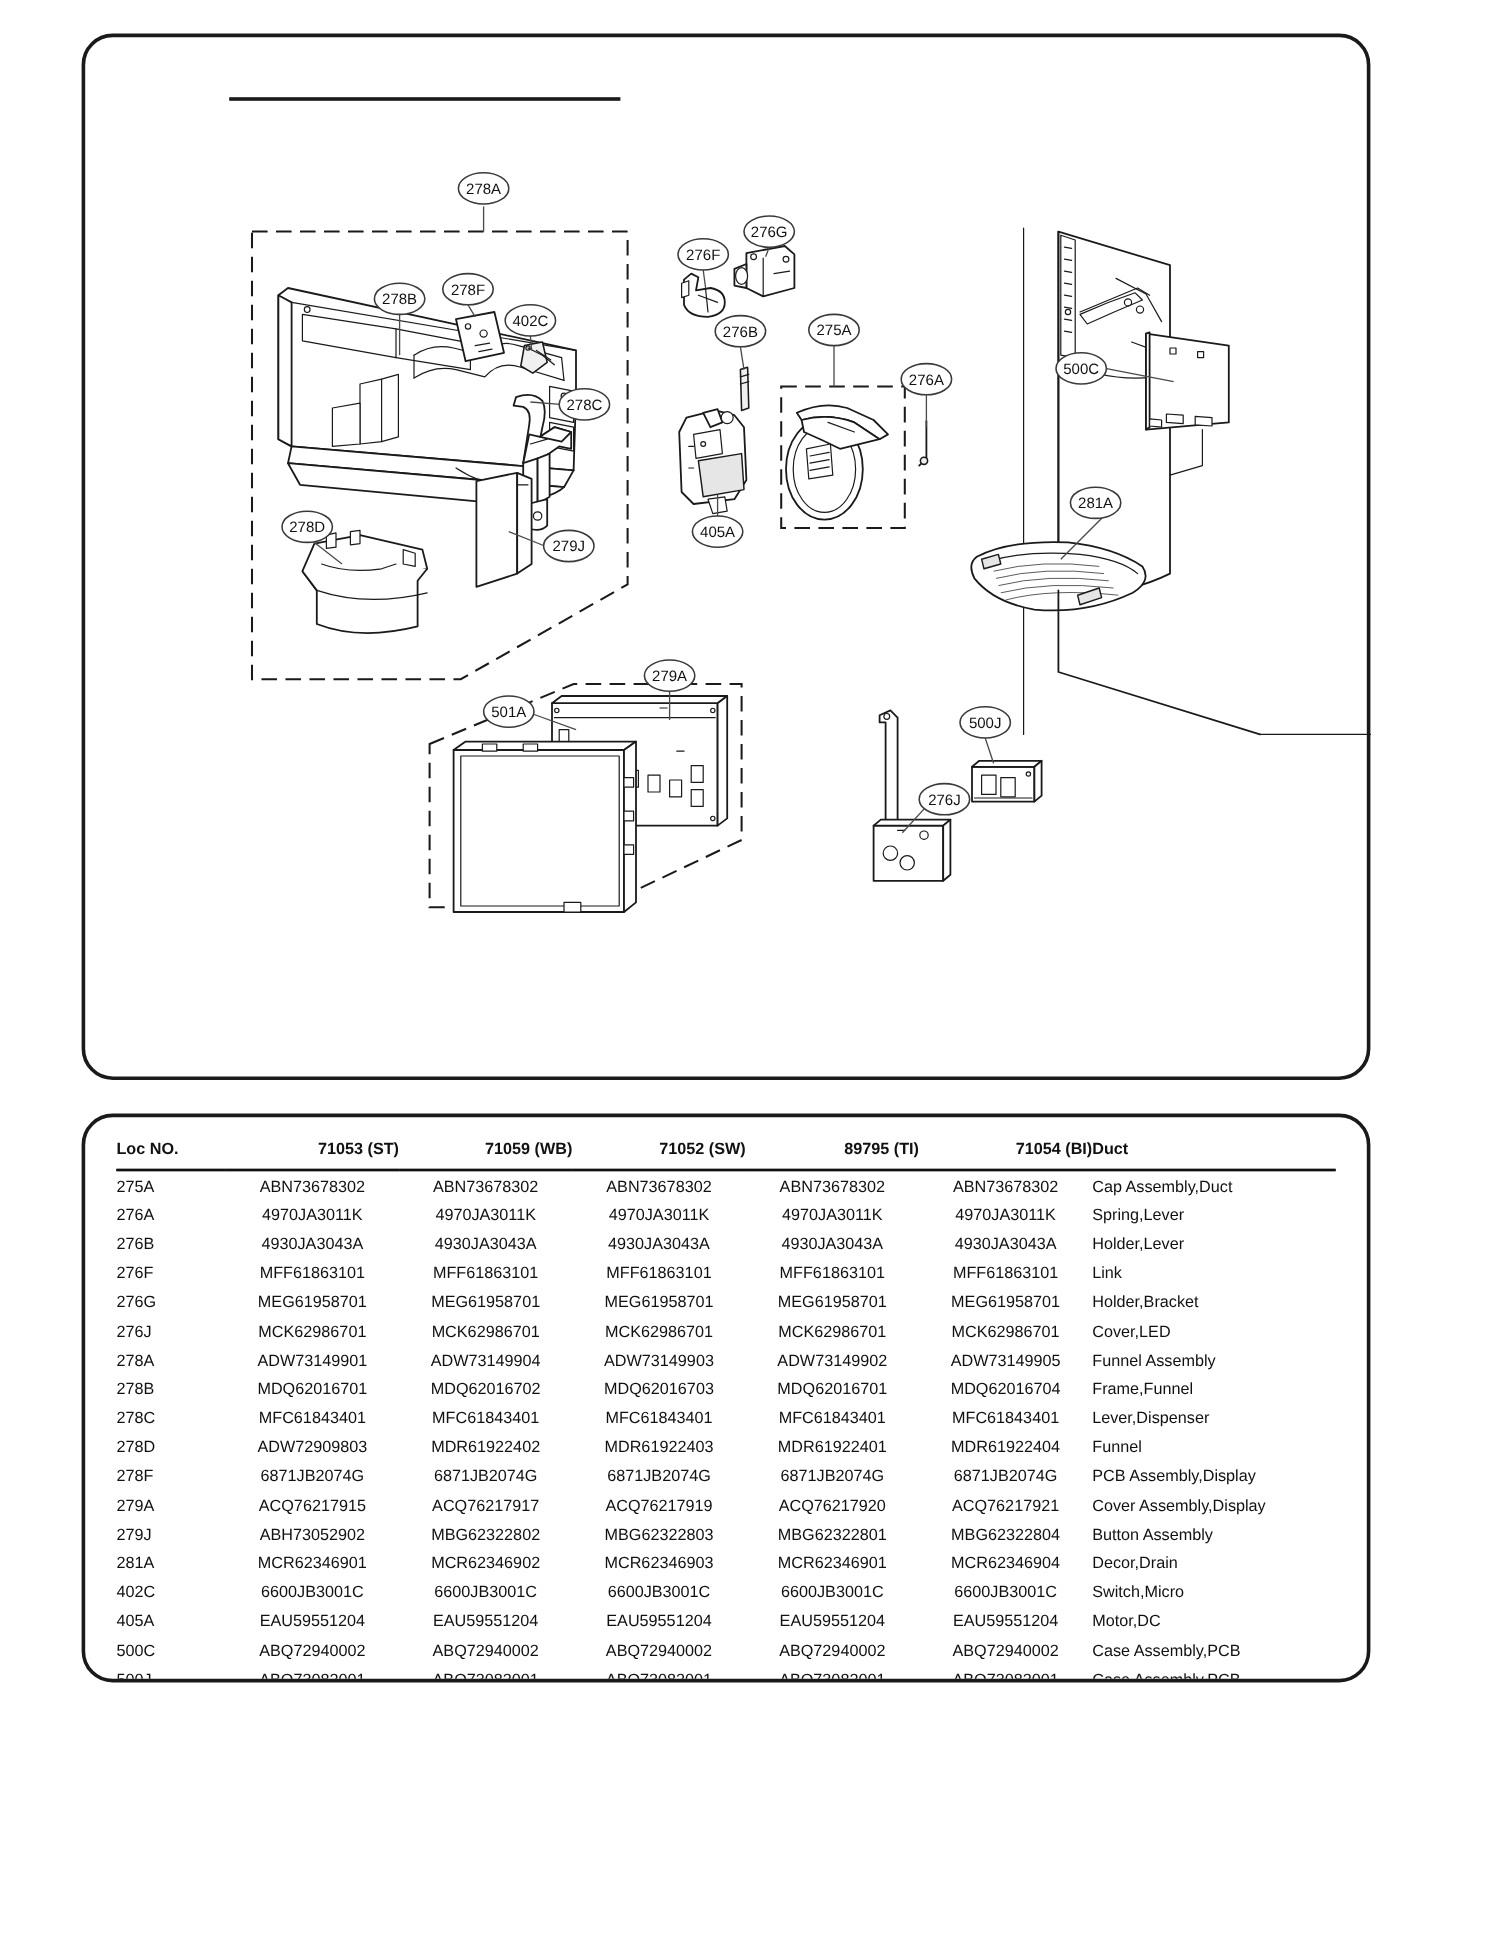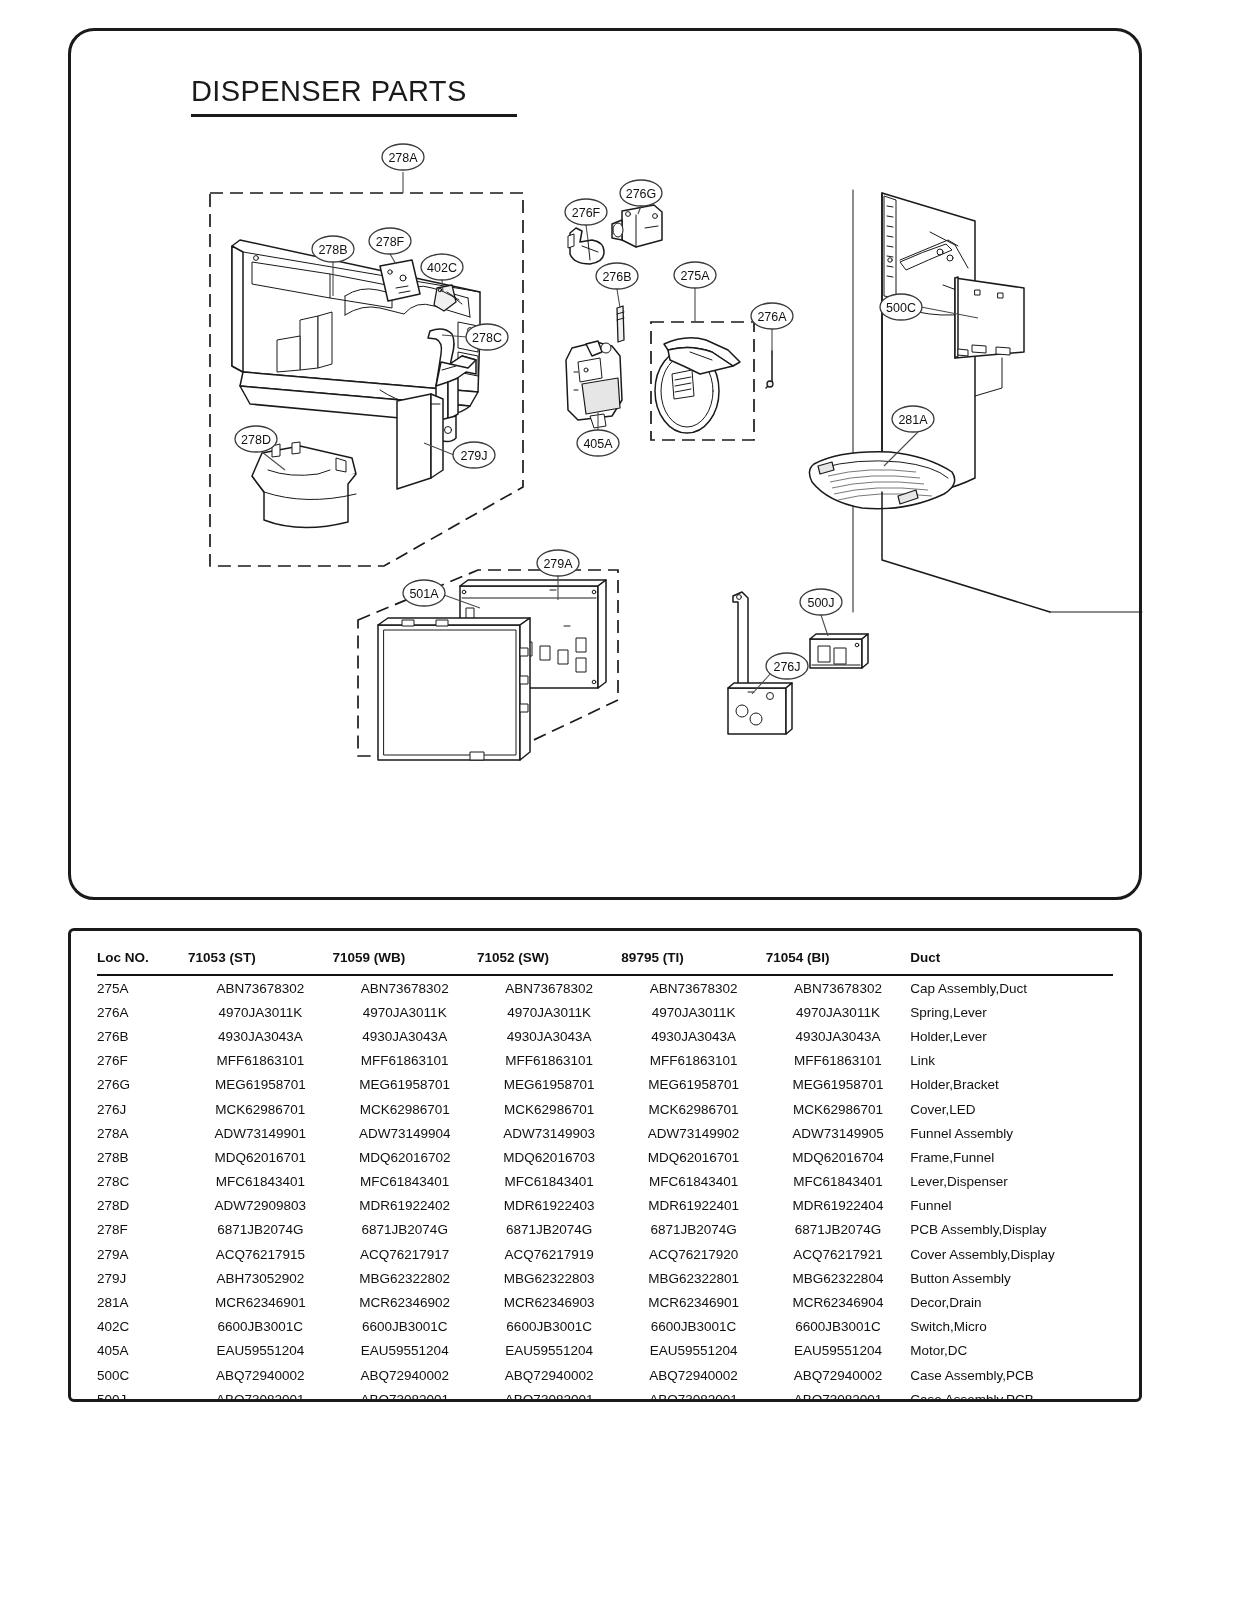--- a/index.html
+++ b/index.html
@@ -52,36 +52,36 @@
     width: 1248px; height: 1616px;
     pointer-events: none;
   }
 
   
   #table-panel {
     position: absolute;
     left: 68px; top: 928px;
     width: 1074px; height: 474px;
     border: 3px solid #1a1a1a;
-    border-radius: 6px;
+    border-radius: 26px;
     background: #ffffff;
     overflow: hidden;
   }
   table#parts-table {
     position: absolute;
     left: 26px; top: 14px;
     width: 1016px;
     border-collapse: collapse;
     font-size: 13.5px;
     color: #111;
   }
   table#parts-table th {
     font-size: 13.5px;
     font-weight: bold;
-    text-align: left;
+    text-align: right;
     padding: 5px 0 9px 0;
     border-bottom: 2.4px solid #111;
     white-space: nowrap;
   }
   table#parts-table th.col-loc,
   table#parts-table th.col-desc { text-align: left; }
   table#parts-table td {
     padding: 4.6px 0;
     text-align: center;
     white-space: nowrap;
@@ -95,21 +95,20 @@
   th.col-loc { padding-left: 2px; }
   td.col-desc, th.col-desc { padding-left: 18px; }
 </style>
 </head>
 <body>
 
 <div id="page">
 
   <div id="diagram-panel">
     <div id="title-block">
-      <div id="page-title">DISPENSER PARTS</div>
       <div id="title-rule"></div>
     </div>
   </div>
 
   <svg id="art" viewBox="0 0 1248 1616" xmlns="http://www.w3.org/2000/svg">
     <defs>
       <style>
         .ln   { fill:none; stroke:#1a1a1a; stroke-width:1.5; stroke-linejoin:round; stroke-linecap:round; }
         .lnt  { fill:none; stroke:#1a1a1a; stroke-width:1;   stroke-linejoin:round; stroke-linecap:round; }
         .lnh  { fill:none; stroke:#555;    stroke-width:0.8; }

